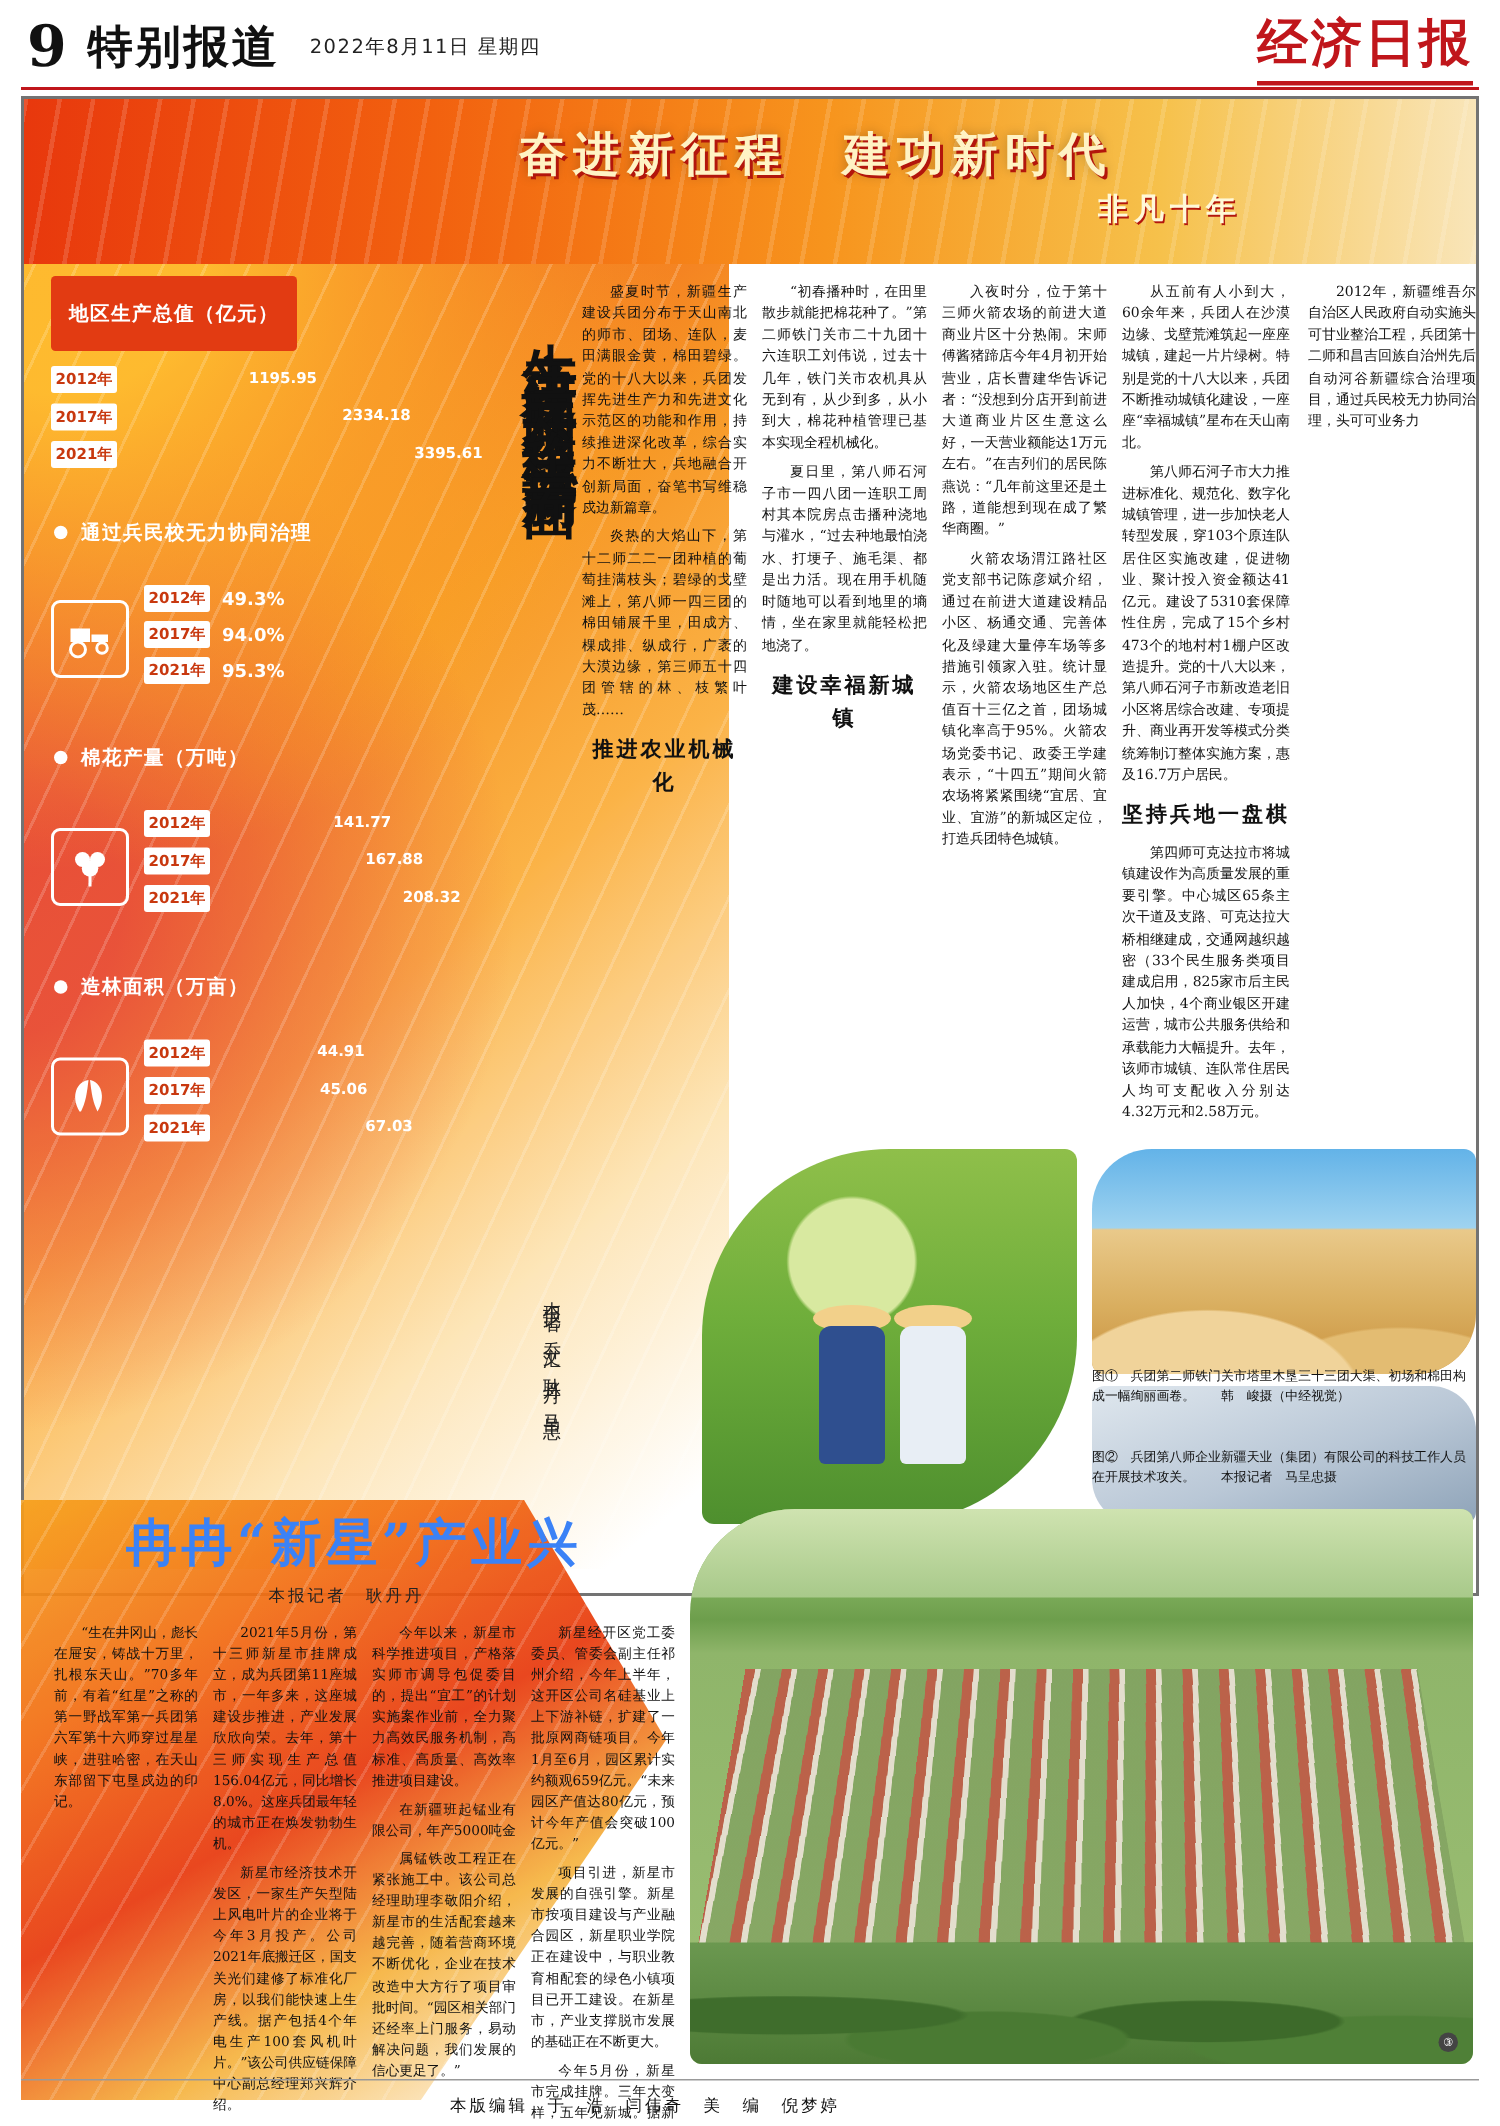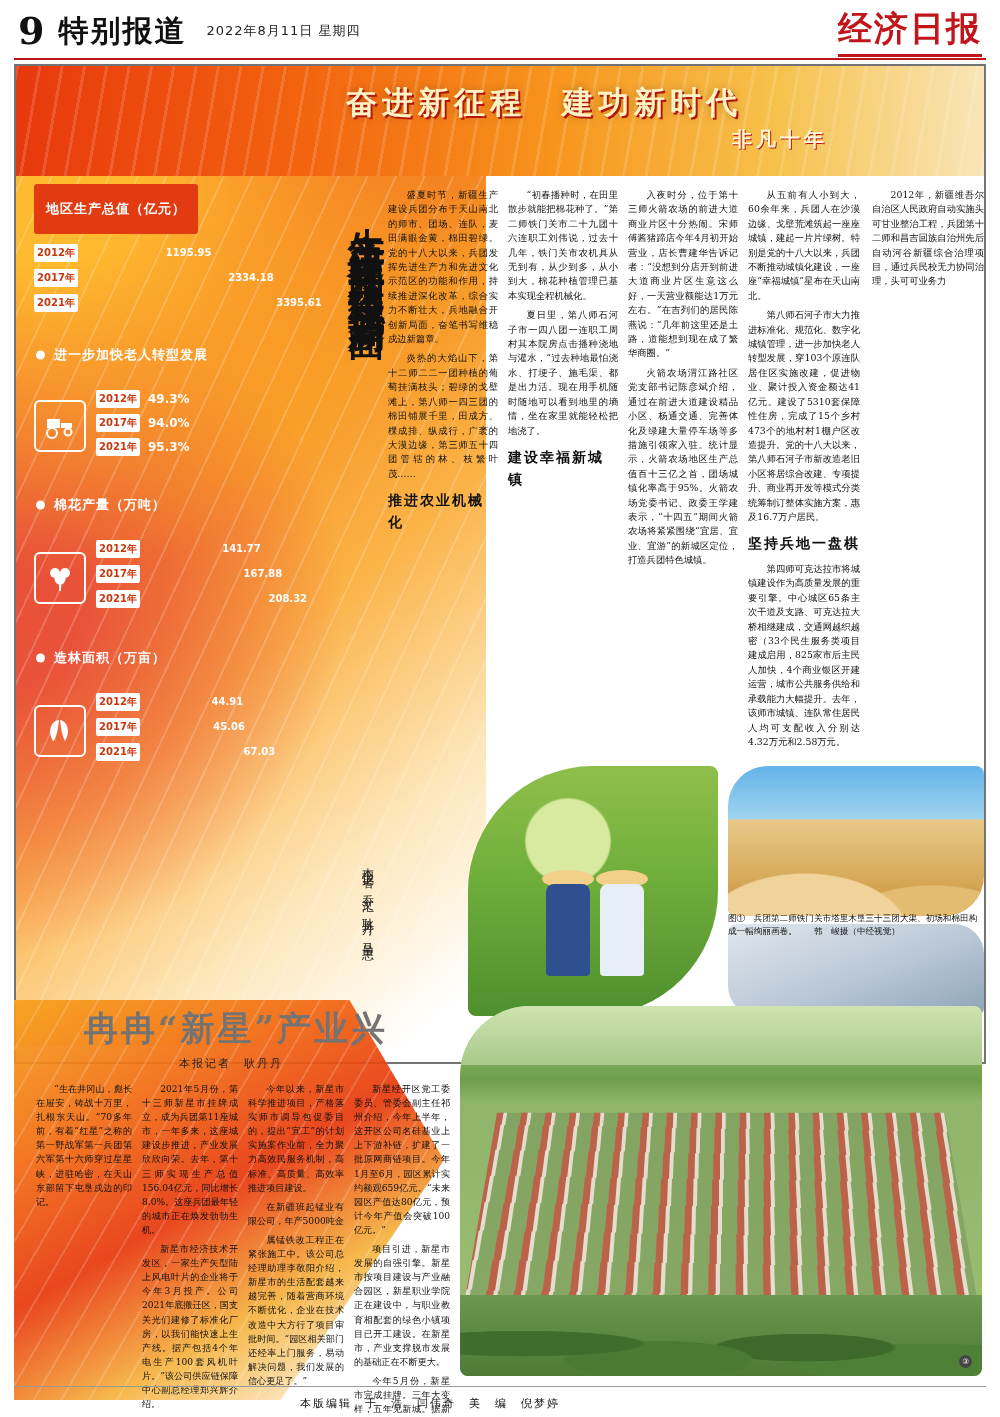--- a/index.html
+++ b/index.html
@@ -117,21 +117,21 @@
     font-size:12px; color:#222; letter-spacing:3px;
   }
 
   
   .col {
     position:absolute; top:122px; font-size:9.3px; line-height:1.55; color:#111;
     text-align:justify; font-family:"DejaVu Serif",serif;
   }
   .col p { margin-bottom:5px; text-indent: 2em; }
   .subhead {
-    text-align:left; font-size:14px; font-weight:bold; color:#111;
+    text-align:center; font-size:14px; font-weight:bold; color:#111;
     margin:9px 0 7px; text-indent:0; font-family:Liberation Serif, serif; letter-spacing:2px;
   }
   #col1 { left:372px; width:110px; height:700px; }
   #col2 { left:492px; width:110px; height:560px; }
   #col3 { left:612px; width:110px; height:420px; }
   #col4 { left:732px; width:112px; height:420px; }
   #col5 { left:856px; width:112px; height:700px; }
 
   
   .photo { position:absolute; overflow:hidden; border-radius:4px; }
@@ -184,21 +184,21 @@
     position:absolute; left:0; top:0; width:430px; height:400px;
     background: linear-gradient(150deg,#f7a11d 0%, #f26d12 25%, #e8380d 48%, #f6b33e 70%, #ffffff 96%);
     clip-path: polygon(0 0, 78% 0, 100% 40%, 62% 100%, 0 100%);
     opacity:.92;
   }
   .lower-wave:after{
     content:""; position:absolute; inset:0;
     background: repeating-linear-gradient(120deg, rgba(255,255,255,.16) 0 2px, rgba(255,255,255,0) 2px 24px);
   }
   .lower-title {
-    position:absolute; left:70px; top:6px; font-size:34px; font-weight:bold; color:#737373;
+    position:absolute; left:70px; top:6px; font-size:34px; font-weight:bold; color:#3b82f6;
     font-family:"DejaVu Serif",serif; letter-spacing:3px;
   }
   .lower-byline { position:absolute; left:165px; top:56px; font-size:11px; color:#222; letter-spacing:2px;}
   .lcol {
     position:absolute; top:82px; font-size:9.1px; line-height:1.55; color:#111;
     text-align:justify; font-family:"DejaVu Serif",serif;
   }
   .lcol p { margin-bottom:5px; text-indent:2em; }
   #lcol1 { left:22px; width:96px; height:292px; }
   #lcol2 { left:128px; width:96px; height:292px; }
@@ -277,21 +277,21 @@
         <div class="bar-row">
           <span class="bar-year">2021年</span>
           <span class="bar-track">
             <span class="bar-fill" style="width:78%"></span>
             <span class="bar-val" style="left:78%">3395.61</span>
           </span>
         </div>
       </div>
 
       <div class="stat-block">
-        <div class="stat-title plain">进一步加快老人转型发展</div>
+        <div class="stat-title plain">通过兵民校无力协同治理</div>
         <div class="with-icon">
           <div class="icon-box">
             <svg width="34" height="26" viewBox="0 0 34 26">
                 <rect x="4" y="6" width="13" height="9" fill="#fff"></rect>
                 <circle cx="9" cy="20" r="5" fill="none" stroke="#fff" stroke-width="2"></circle>
                 <circle cx="25" cy="19" r="3.5" fill="none" stroke="#fff" stroke-width="2"></circle>
                 <rect x="18" y="10" width="11" height="5" fill="#fff"></rect>
               </svg>
           </div>
           <div class="rows">
@@ -419,20 +419,21 @@
     <div class="photo ph-field">
       <div class="hat" style="left:74px; bottom:128px;"></div>
       <div class="hat" style="left:128px; bottom:128px;"></div>
       <div class="worker a"></div>
       <div class="worker b"></div>
     </div>
     <div class="photo ph-dune"></div>
     <div class="photo ph-lab"></div>
 
     <div class="caption" id="cap1">图①　兵团第二师铁门关市塔里木垦三十三团大渠、初场和棉田构成一幅绚丽画卷。　　韩　峻摄（中经视觉）</div>
+    <div class="caption" id="cap2">图②　兵团第八师企业新疆天业（集团）有限公司的科技工作人员在开展技术攻关。　　本报记者　马呈忠摄</div>
     <div class="caption" id="cap3">图③　鸟瞰兵团第十四师四十七团二连。　　刘秋月摄</div>
 
     <div class="pagemark">①</div>
   </div>
 
   <div class="lower">
     <div class="lower-wave"></div>
     <div class="lower-title">冉冉“新星”产业兴</div>
     <div class="lower-byline">本报记者　耿丹丹</div>
 

